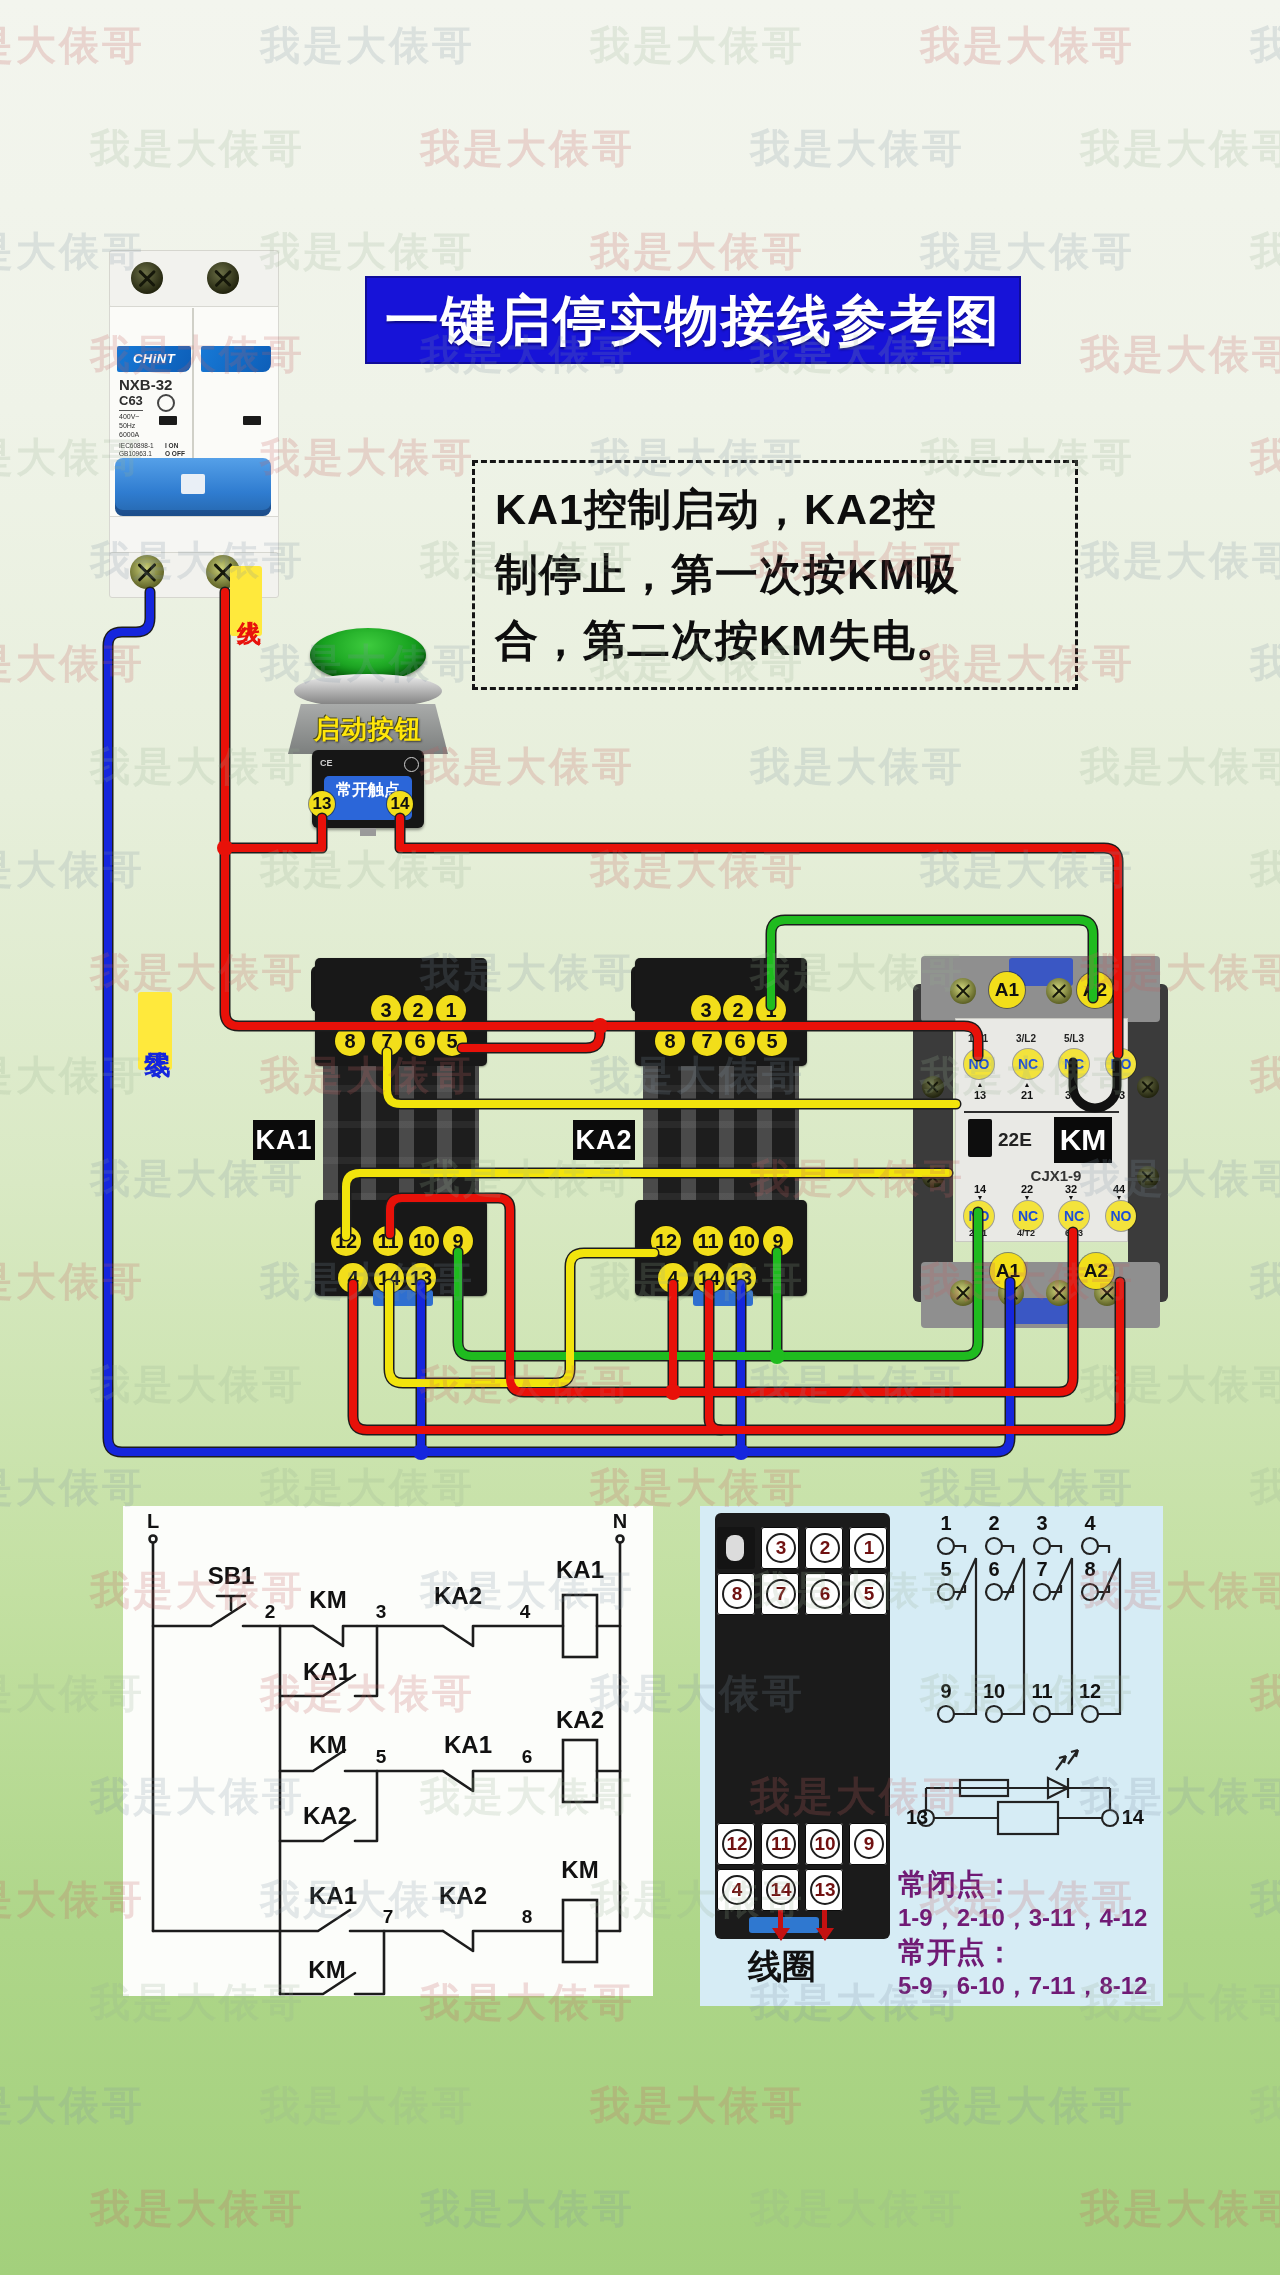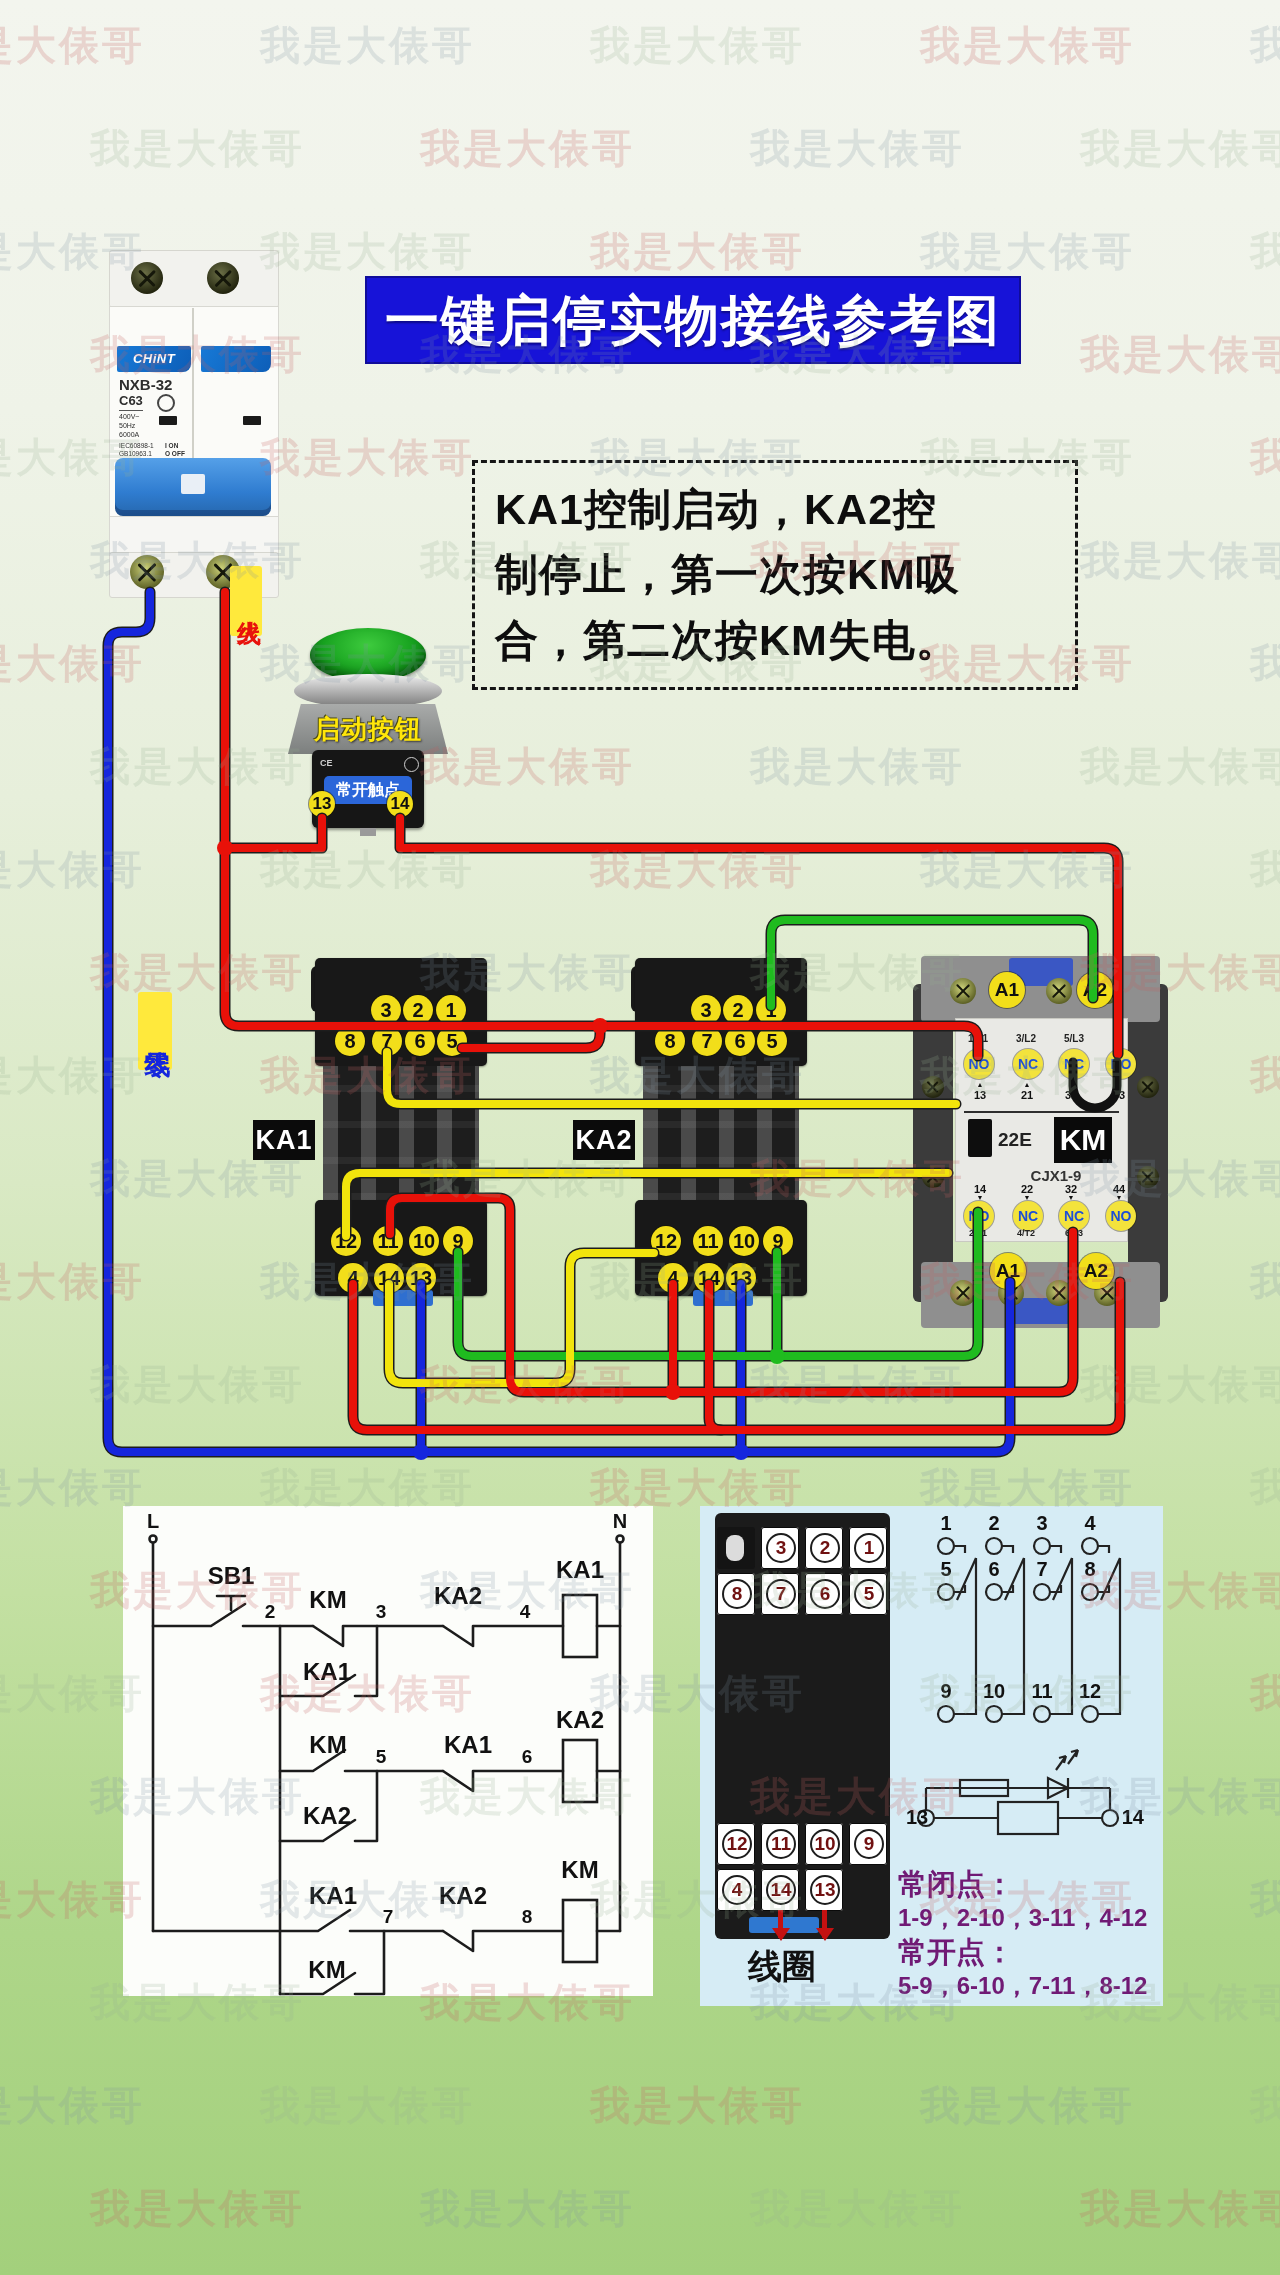--- a/index.html
+++ b/index.html
@@ -129,21 +129,21 @@
 <div class="abs vlabel" style="left:230px;top:566px;width:30px;height:62px;color:#e8120c;font-size:24px">火线</div>
 <div class="abs vlabel" style="left:138px;top:992px;width:32px;height:70px;color:#1526dd;font-size:26px">零线</div>
 
 <div class="abs pb" style="left:288px;top:618px;width:160px;height:216px">
   <div class="cap" style="left:22px;top:10px;width:116px;height:54px"></div>
   <div class="chrome" style="left:6px;top:56px;width:148px;height:34px"></div>
   <div class="hex" style="left:0;top:86px;width:160px;height:50px;line-height:50px">启动按钮</div>
   <div class="pbbody" style="left:24px;top:132px;width:112px;height:78px"></div>
   <div class="mark" style="left:32px;top:140px">CE</div>
   <div class="ring" style="left:116px;top:139px"></div>
-  <div class="ncbadge" style="left:36px;top:158px;width:88px;height:28px;line-height:28px">常开触点</div>
+  <div class="ncbadge" style="left:36px;top:158px;width:88px;height:44px;line-height:28px">常开触点</div>
   <span class="term sm" style="left:21px;top:173px">13</span>
   <span class="term sm" style="left:99px;top:173px">14</span>
   <div class="abs" style="left:72px;top:210px;width:16px;height:8px;background:#9a9a9a"></div>
 </div>
 
 <div class="abs ka" style="left:315px;top:958px;width:172px;height:352px">
   <div class="ear" style="left:-4px;top:8px"></div>
   <div class="top" style="top:0;height:108px"></div>
   <div class="mid" style="left:8px;top:108px;width:156px;height:134px"></div>
   <div class="bot" style="top:242px;height:96px"></div>

